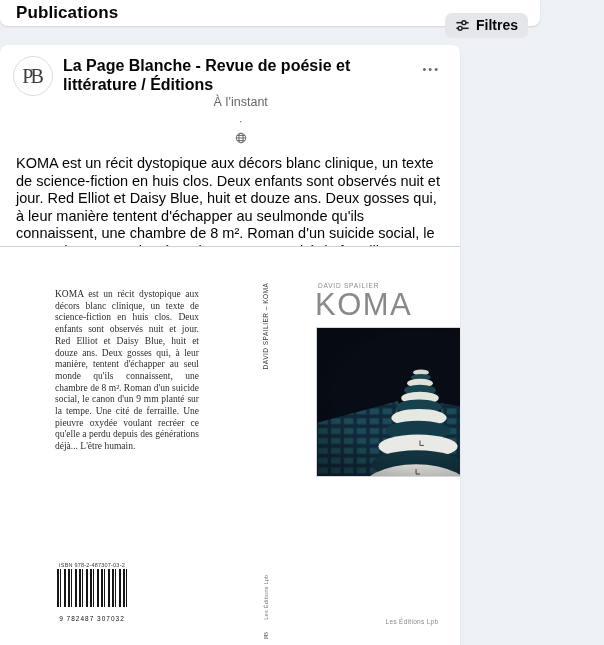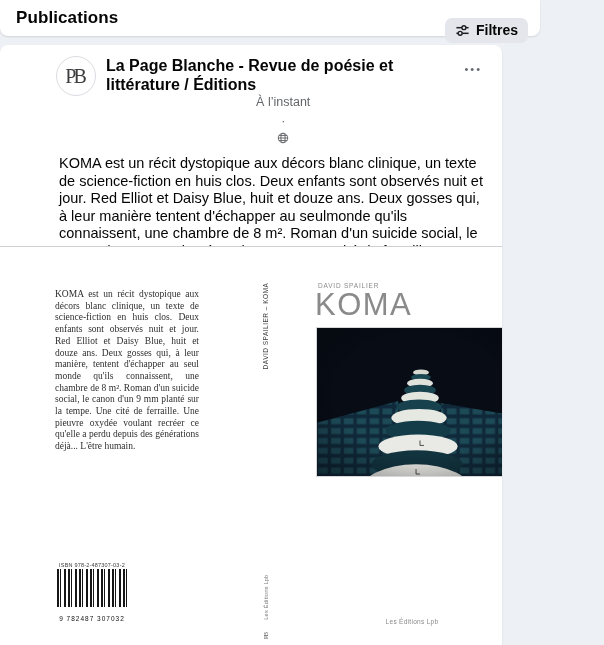--- a/index.html
+++ b/index.html
@@ -4,32 +4,32 @@
 <style>
   :root{
     --bg:#edf0f4; --card:#ffffff; --text:#050505; --secondary:#65676b;
     --link:#216fdb; --button_bg:#e4e6eb; --divider:#ced0d4; --cover_gray:#8a8a8a;
   }
   *{margin:0;padding:0;box-sizing:border-box;}
   html,body{width:604px;height:645px;overflow:hidden;}
   body{background:var(--bg);font-family:"Liberation Sans",sans-serif;color:var(--text);position:relative;}
 
   
-  .top-card{position:absolute;left:0;top:0;width:540px;height:36px;background:var(--card);
+  .top-card{position:absolute;left:0;top:0;width:540px;height:26px;background:var(--card);
     border-radius:0 0 8px 8px;box-shadow:0 1px 2px rgba(0,0,0,.12);
     display:flex;align-items:center;justify-content:space-between;padding:0 12px 0 16px;}
   .page-title{font-size:17px;font-weight:bold;letter-spacing:.1px;}
   .filters-btn{display:flex;align-items:center;gap:6px;background:var(--button_bg);
     border:none;border-radius:7px;height:25px;padding:0 10px;font-family:inherit;
     font-size:14px;font-weight:600;color:var(--text);cursor:pointer;margin-top:24px;}
   .filters-btn svg{display:block;}
 
   
-  .post-card{position:absolute;left:0;top:45px;width:502px;height:600px;background:var(--card);
-    border-radius:8px 8px 0 0;box-shadow:0 1px 2px rgba(0,0,0,.12);overflow:hidden;padding-left:43px;}
+  .post-card{position:absolute;left:0;top:45px;width:460px;height:600px;background:var(--card);
+    border-radius:8px 8px 0 0;box-shadow:0 1px 2px rgba(0,0,0,.12);overflow:hidden;}
   .post-header{display:flex;align-items:flex-start;padding:11px 16px 0 13px;}
   .avatar{width:40px;height:40px;border-radius:50%;background:#fff;border:1px solid #dadde1;
     display:flex;align-items:center;justify-content:center;flex:0 0 auto;
     font-family:"Liberation Serif",serif;font-size:20px;color:#3d3d3d;letter-spacing:-3px;padding-right:3px;}
   .head-meta{margin-left:10px;flex:1;}
   .author{font-size:16px;font-weight:bold;line-height:19px;color:var(--text);}
   .timerow{display:flex;align-items:center;gap:3px;font-size:12.5px;color:var(--secondary);line-height:16px;flex-direction:column;}
   .dot{margin:0 1px;}
   .more-btn{color:#606770;font-size:11px;letter-spacing:2px;line-height:10px;padding:8px 4px;cursor:pointer;}
 

